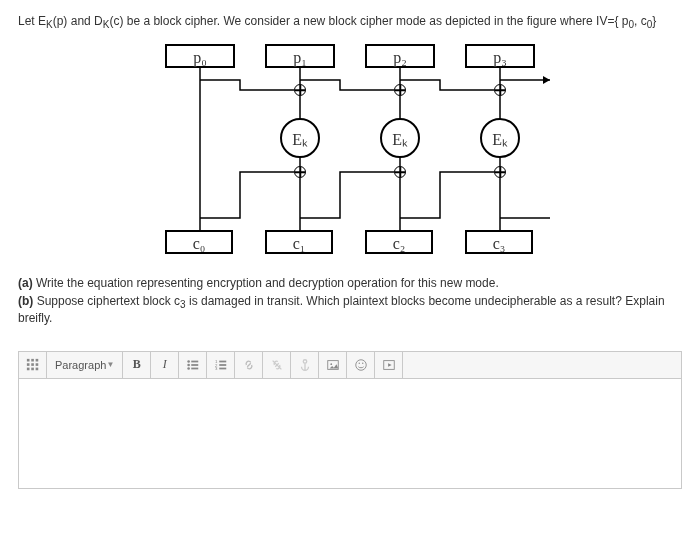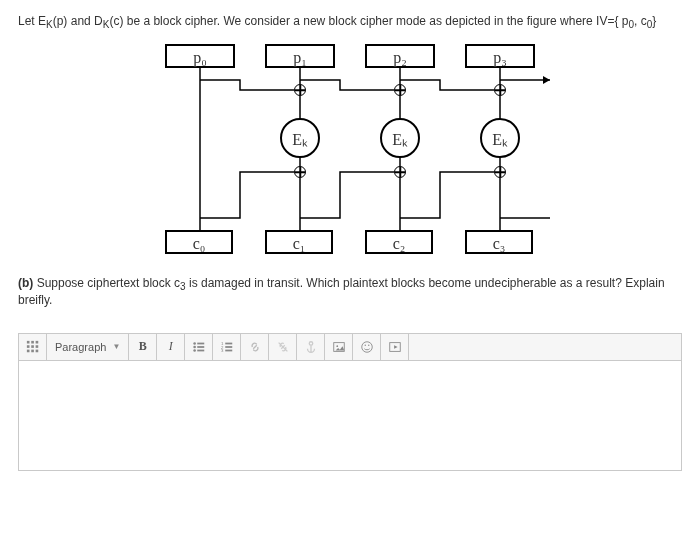--- a/index.html
+++ b/index.html
@@ -14,21 +14,21 @@
   .xor { position: absolute; width: 12px; height: 12px; border: 1.5px solid #000; border-radius: 50%; background: #fff; }
   .xor::before, .xor::after { content: ""; position: absolute; background: #000; }
   .xor::before { left: 50%; top: 0; width: 1.5px; height: 100%; transform: translateX(-50%); }
   .xor::after { top: 50%; left: 0; height: 1.5px; width: 100%; transform: translateY(-50%); }
   svg.lines { position: absolute; left: 0; top: 0; width: 430px; height: 220px; }
   .questions { margin-top: 10px; }
   .questions p { margin: 4px 0; font-size: 12px; }
   strong { font-weight: bold; }
   .toolbar { margin-top: 26px; border: 1px solid #c9c9c9; height: 28px; display: flex; align-items: center; background: #f6f6f6; }
   .tb { border-right: 1px solid #c9c9c9; height: 100%; display: flex; align-items: center; justify-content: center; padding: 0 8px; color: #555; }
-  .tb.sel { min-width: 76px; font-size: 11px; justify-content: flex-end; gap: 6px; }
+  .tb.sel { min-width: 76px; font-size: 11px; justify-content: flex-end; gap: 0; }
   .tb.icon { min-width: 28px; padding: 0; }
   .tb.icon svg { width: 14px; height: 14px; }
   .caret { font-size: 8px; color: #888; }
   .editor-area { border: 1px solid #c9c9c9; border-top: none; height: 110px; background: #fff; }
   .ital { font-style: italic; }
 </style>
 </head>
 <body>
 
 <p class="intro">
@@ -78,20 +78,21 @@
   <div class="xor" style="left:259px;top:126px"></div>
   <div class="xor" style="left:359px;top:126px"></div>
 
   <div class="box cbox" style="left:30px">c₀</div>
   <div class="box cbox" style="left:130px">c₁</div>
   <div class="box cbox" style="left:330px">c₃</div>
   <div class="box cbox" style="left:230px">c₂</div>
 </div>
 
 <div class="questions">
+  <p><strong>(a)</strong><span> Write the equation representing encryption and decryption operation for this new mode.</span></p>
   <p><strong>(b)</strong><span> Suppose ciphertext block c</span><span class="sub">3</span><span> is damaged in transit. Which plaintext blocks become undecipherable as a result? Explain breifly.</span></p>
 </div>
 
 <div class="toolbar">
   <div class="tb icon">
     <svg viewBox="0 0 16 16">
         <g fill="#888">
           <rect x="1" y="1" width="3" height="3"></rect>
           <rect x="6" y="1" width="3" height="3"></rect>
           <rect x="11" y="1" width="3" height="3"></rect>

